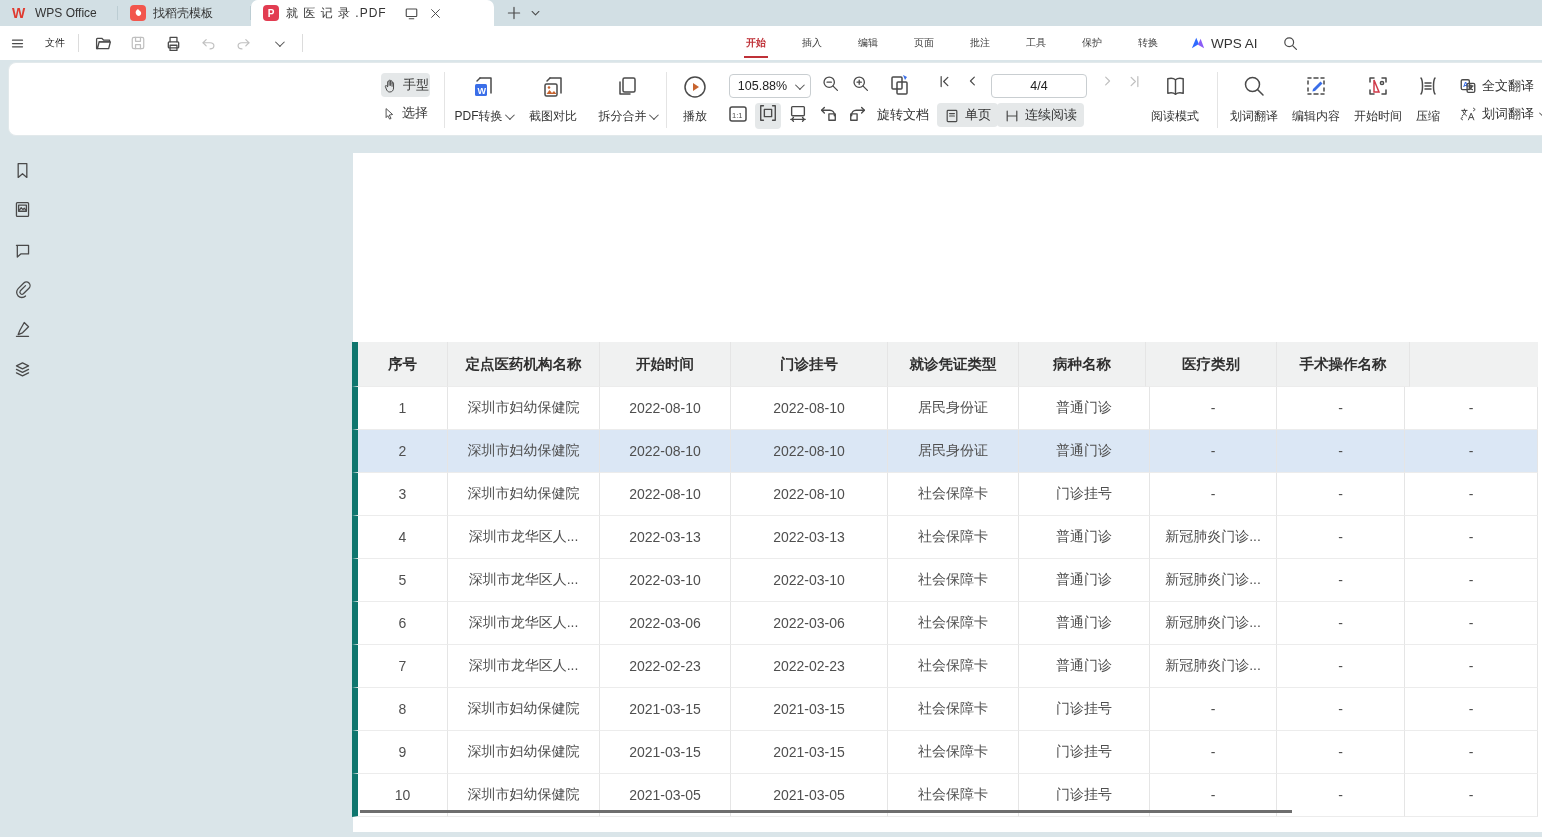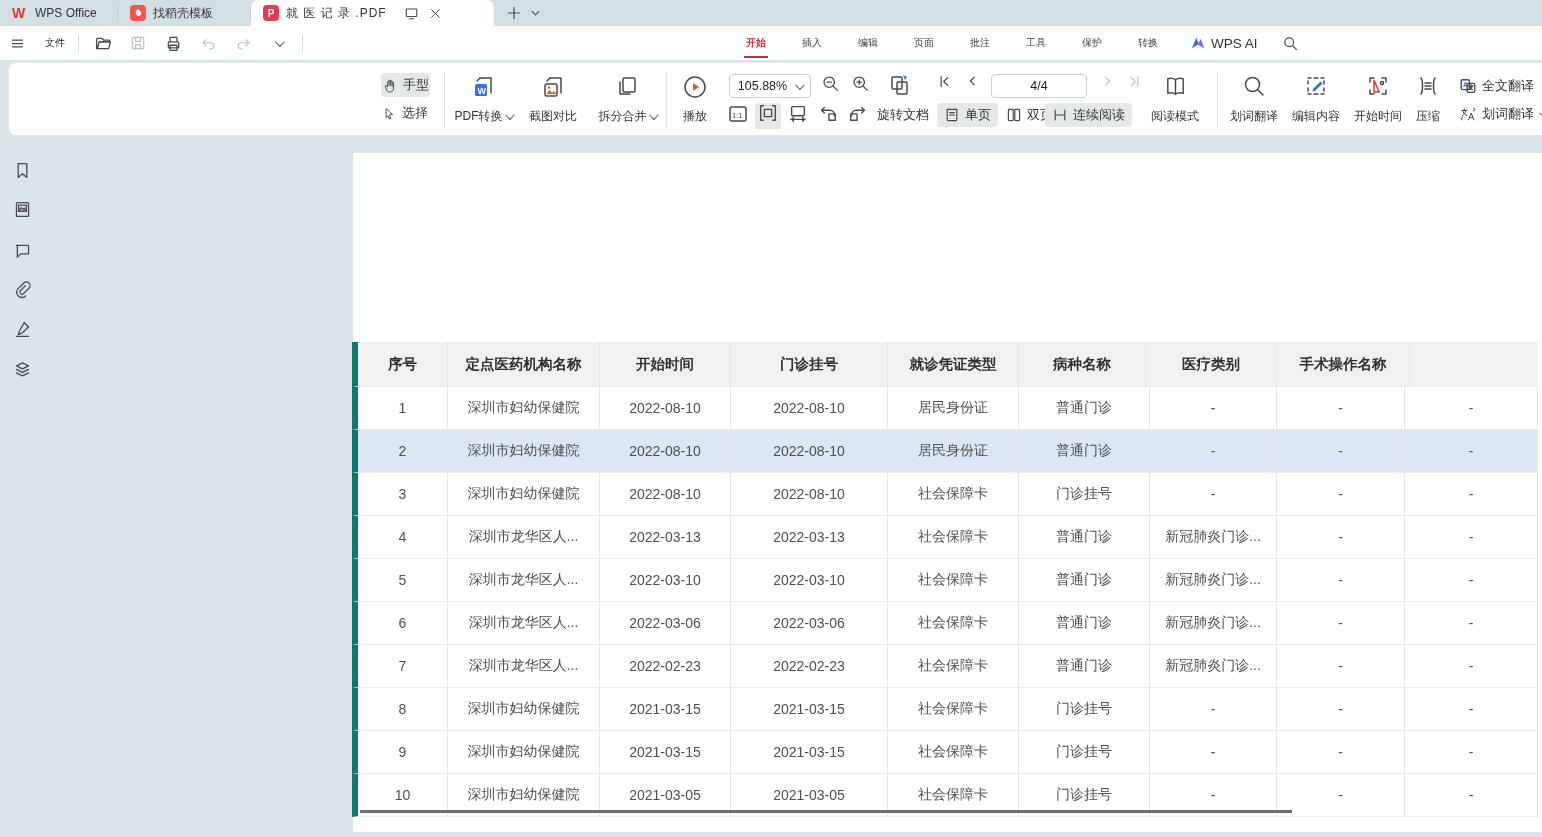--- a/index.html
+++ b/index.html
@@ -36,21 +36,21 @@
   .ribbon { position:absolute; left:8px; top:62px; right:0; height:74px; background:#fff; border:1px solid #e2e9eb; border-right:none; border-radius:8px 0 0 8px; }
   .rdiv { position:absolute; top:9px; width:1px; height:56px; background:#e4e4e4; }
   .tgl { position:absolute; display:flex; align-items:flex-end; gap:5px; font-size:13px; color:#333; padding:3px 1px; border-radius:4px; white-space:nowrap; }
   .tgl.on { background:#e5e8e9; }
   .bigbtn { position:absolute; top:9px; width:66px; height:56px; display:flex; flex-direction:column; align-items:center; justify-content:space-between; padding:2px 0 3px; }
   .bigbtn .lbl { font-size:12px; color:#333; white-space:nowrap; display:flex; align-items:center; gap:2px; }
   .icbtn { position:absolute; width:26px; height:26px; display:flex; align-items:flex-start; justify-content:center; border-radius:4px; }
   .icbtn.on { background:#e5e8e9; }
   .combo { position:absolute; height:24px; background:#fff; border:1px solid #c9ced1; border-radius:4px; display:flex; align-items:center; justify-content:center; font-size:12.5px; color:#222; gap:8px; }
   .cv { width:7px; height:7px; border-right:1.4px solid #555; border-bottom:1.4px solid #555; transform:rotate(45deg) translateY(-2px); display:inline-block; }
-  .rowtgl { position:absolute; top:40px; display:flex; align-items:center; gap:5px; font-size:13px; padding:3px 7px; border-radius:4px; white-space:nowrap; }
+  .rowtgl { position:absolute; top:40px; display:flex; align-items:flex-end; gap:5px; font-size:13px; padding:3px 7px; border-radius:4px; white-space:nowrap; }
   .rowtgl.on { background:#e5e8e9; }
   .inlbtn { position:absolute; display:flex; align-items:center; gap:5px; font-size:13px; white-space:nowrap; }
 
   
   .sidebtn { position:absolute; left:10px; width:24px; height:24px; display:flex; align-items:center; justify-content:center; }
 
   
   .page { position:absolute; left:353px; top:153px; right:0; bottom:5px; background:#ffffff; }
   .dtable { position:absolute; left:352px; top:342px; display:flex; flex-direction:column; font-size:14px; }
   .thead { display:flex; background:#f0f1f1; }
@@ -342,21 +342,21 @@
     <span>单页</span>
   </div>
   <div class="rowtgl" style="left:990px">
     <svg class="ic" width="16" height="16" viewBox="0 0 20 20">
         <rect x="3" y="3" width="6" height="14" rx="1"></rect>
         <rect x="11" y="3" width="6" height="14" rx="1"></rect>
       </svg>
     <span>双页</span>
     <span class="cv"></span>
   </div>
-  <div class="rowtgl on" style="left:1036px">
+  <div class="rowtgl on" style="left:988px">
     <svg class="ic" width="16" height="16" viewBox="0 0 20 20">
         <path d="M4 4v12M16 4v12M4 10h12"></path>
       </svg>
     <span>连续阅读</span>
   </div>
 
   <div class="bigbtn" style="left:1135px; width:62px">
     <svg class="ic" width="25" height="25" viewBox="0 0 26 26">
         <path d="M13 6c-2-1.6-5-1.8-8-1v15c3-.8 6-.6 8 1 2-1.6 5-1.8 8-1V5c-3-.8-6-.6-8 1z"></path>
         <path d="M13 6v15"></path>

